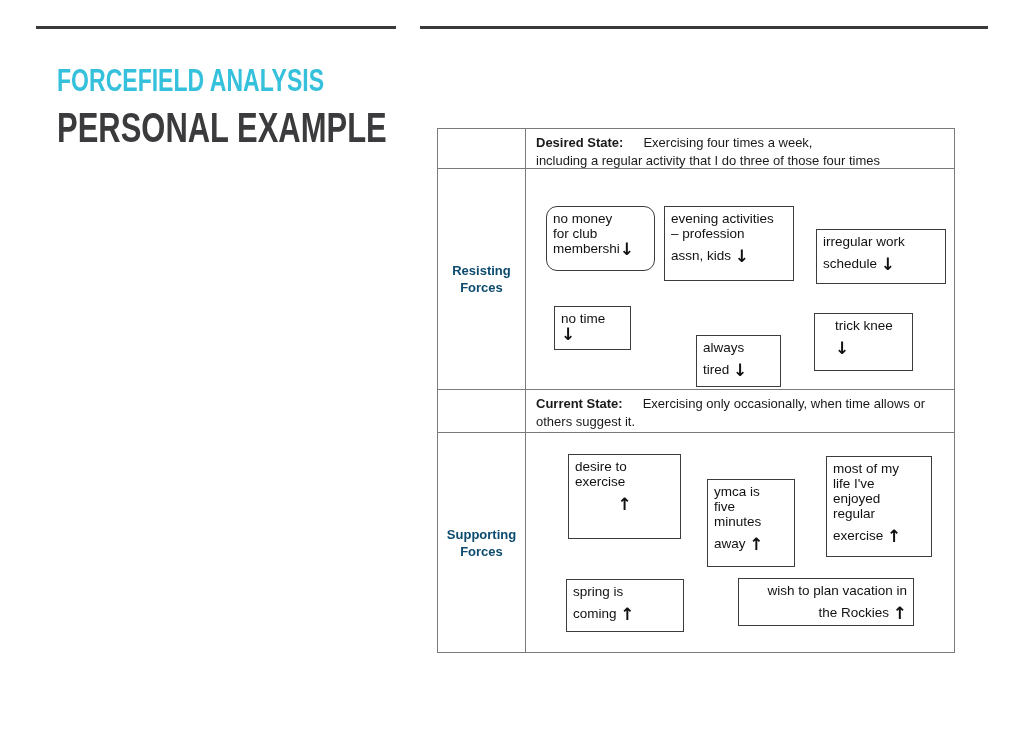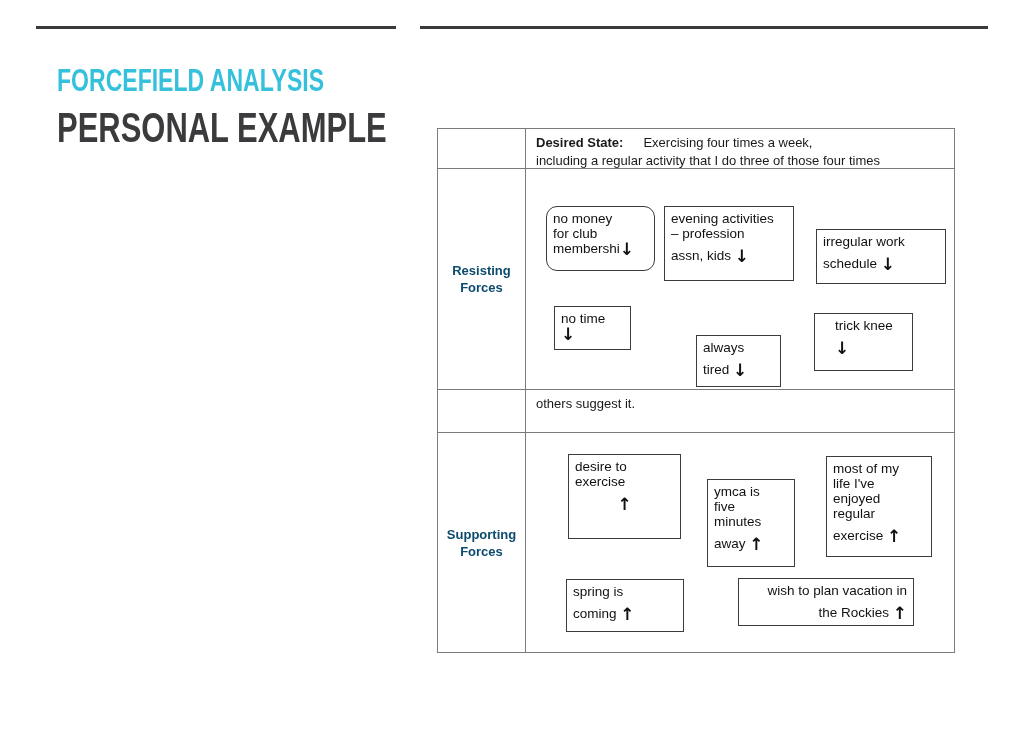--- a/index.html
+++ b/index.html
@@ -80,20 +80,21 @@
   </div>
 
   <div class="cell col1 label-cell">
     <span>Resisting</span>
     <span>Forces</span>
   </div>
   <div class="cell"></div>
 
   <div class="cell col1"></div>
   <div class="cell state-cell">
+    <div><b>Current State:</b><span>Exercising only occasionally, when time allows or</span></div>
     <div>others suggest it.</div>
   </div>
 
   <div class="cell col1 last label-cell">
     <span>Supporting</span>
     <span>Forces</span>
   </div>
   <div class="cell last"></div>
 
   <div class="force-box rb1">

